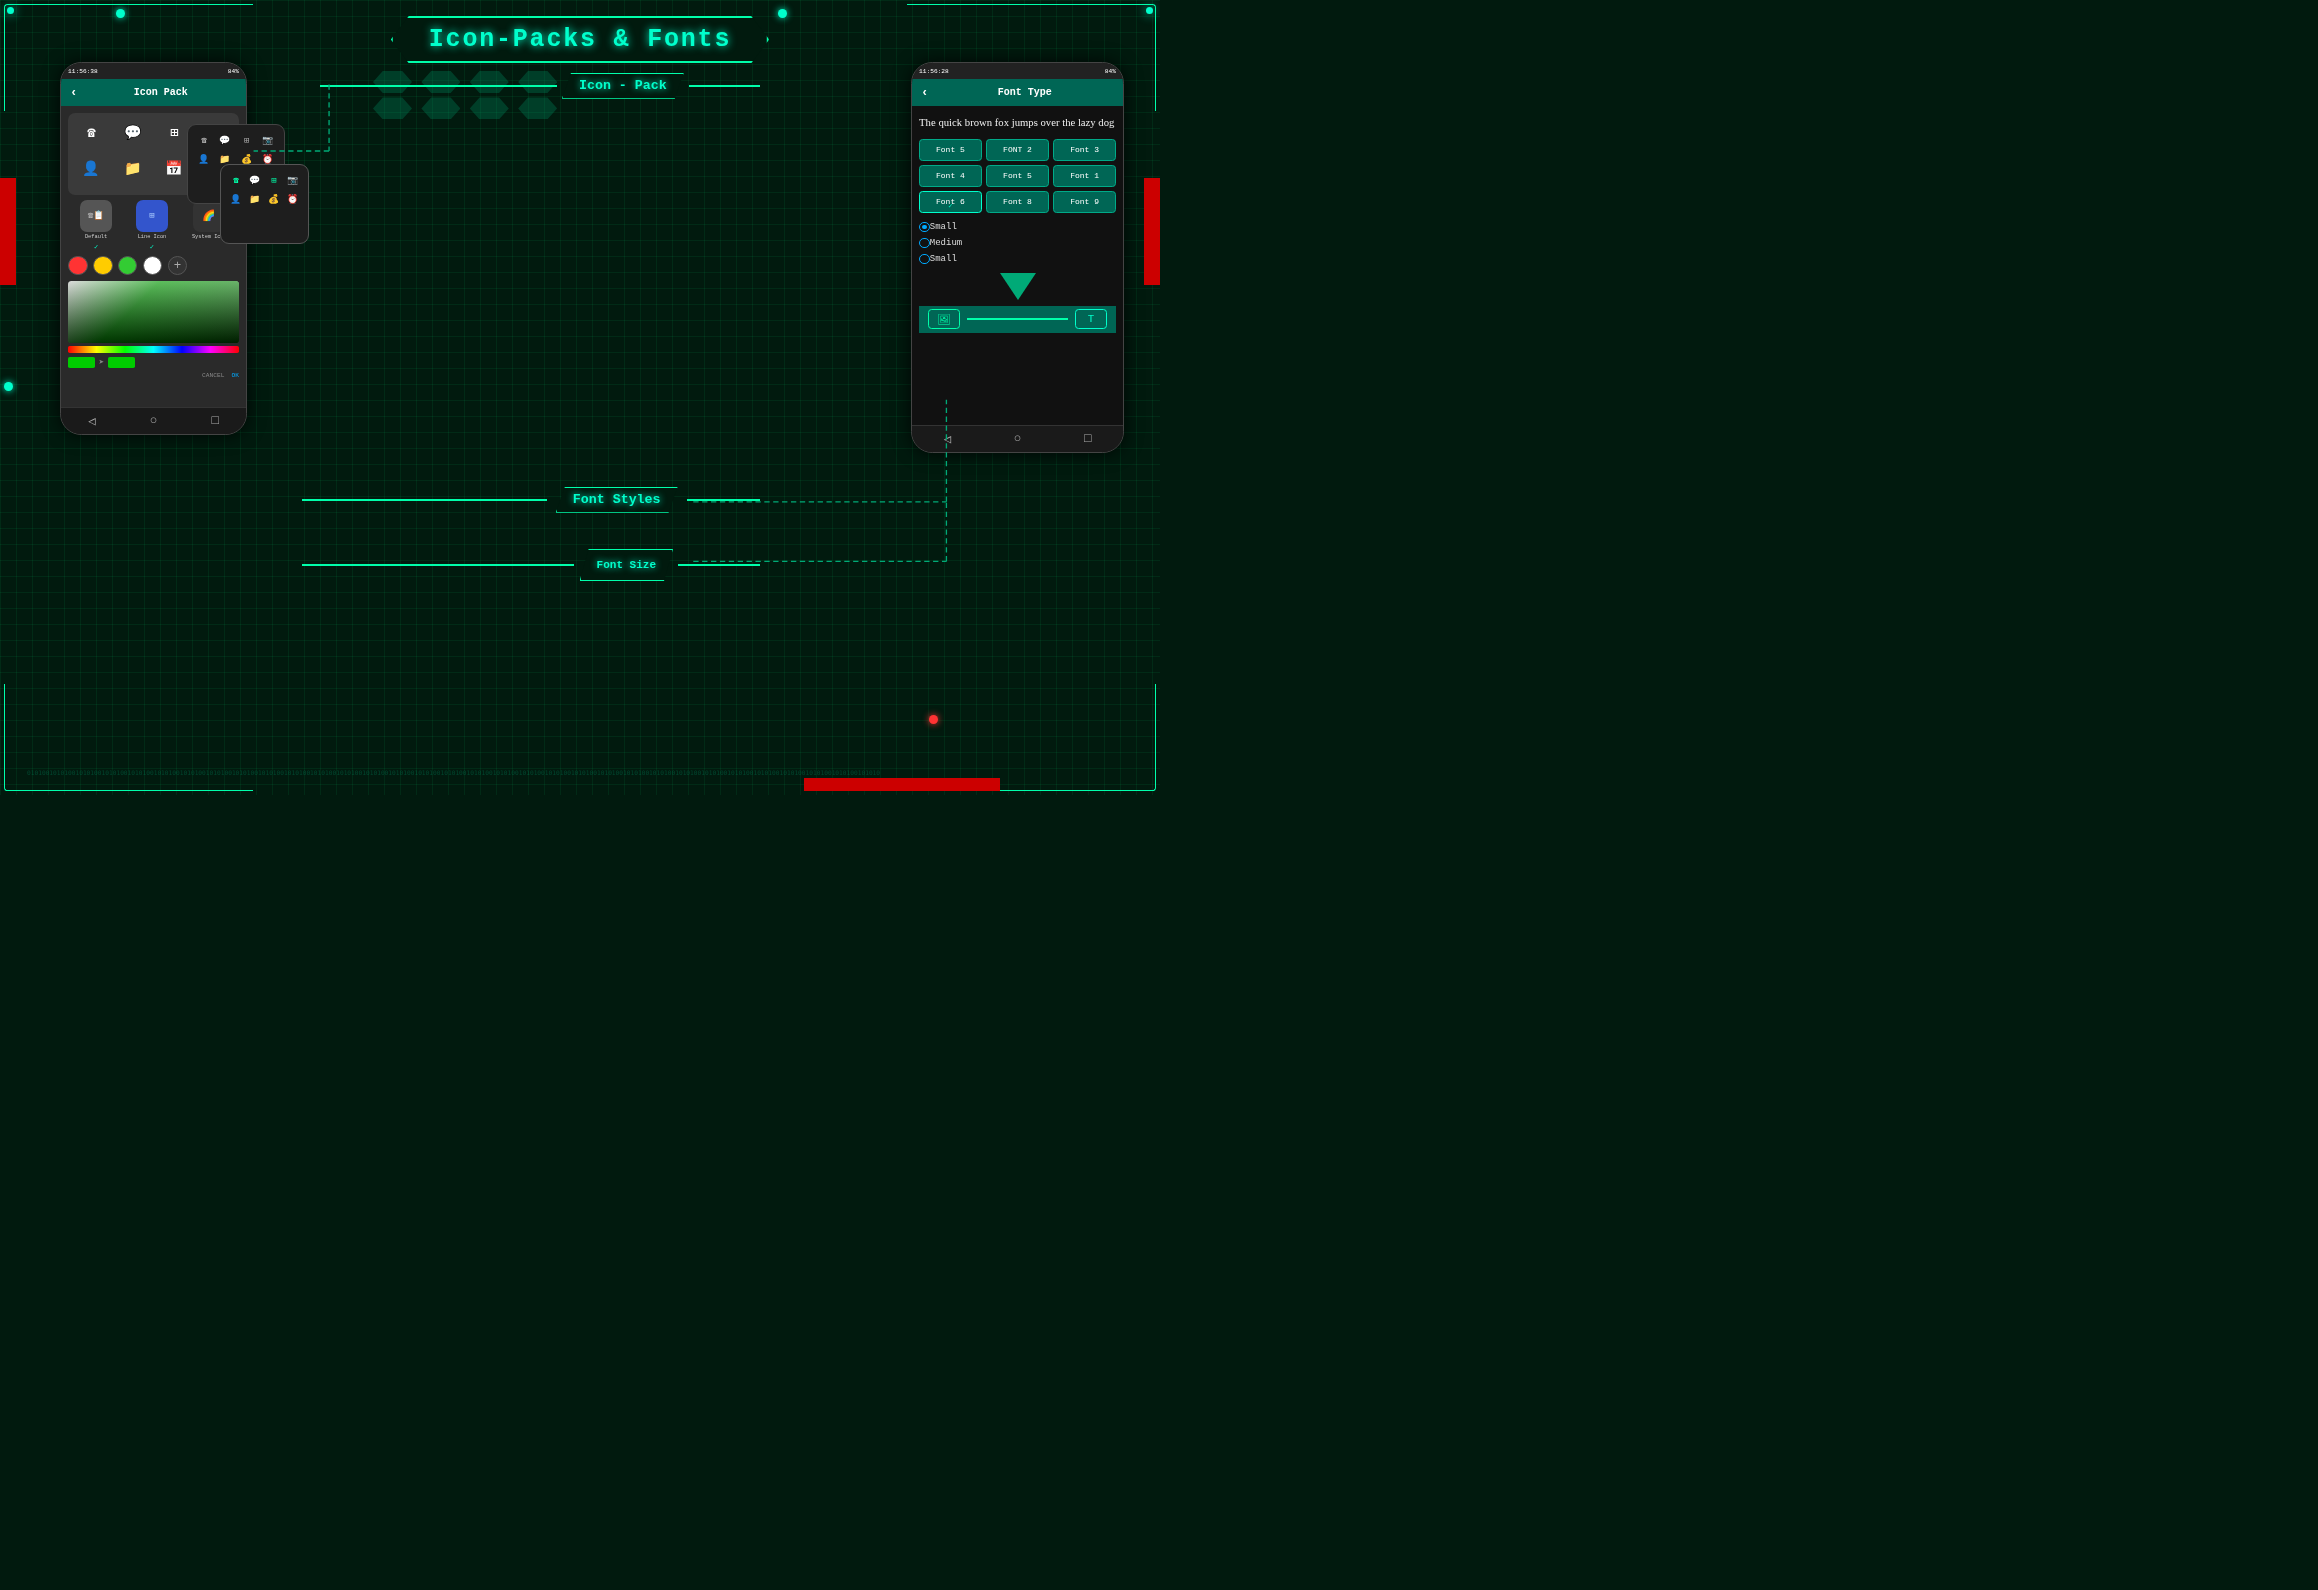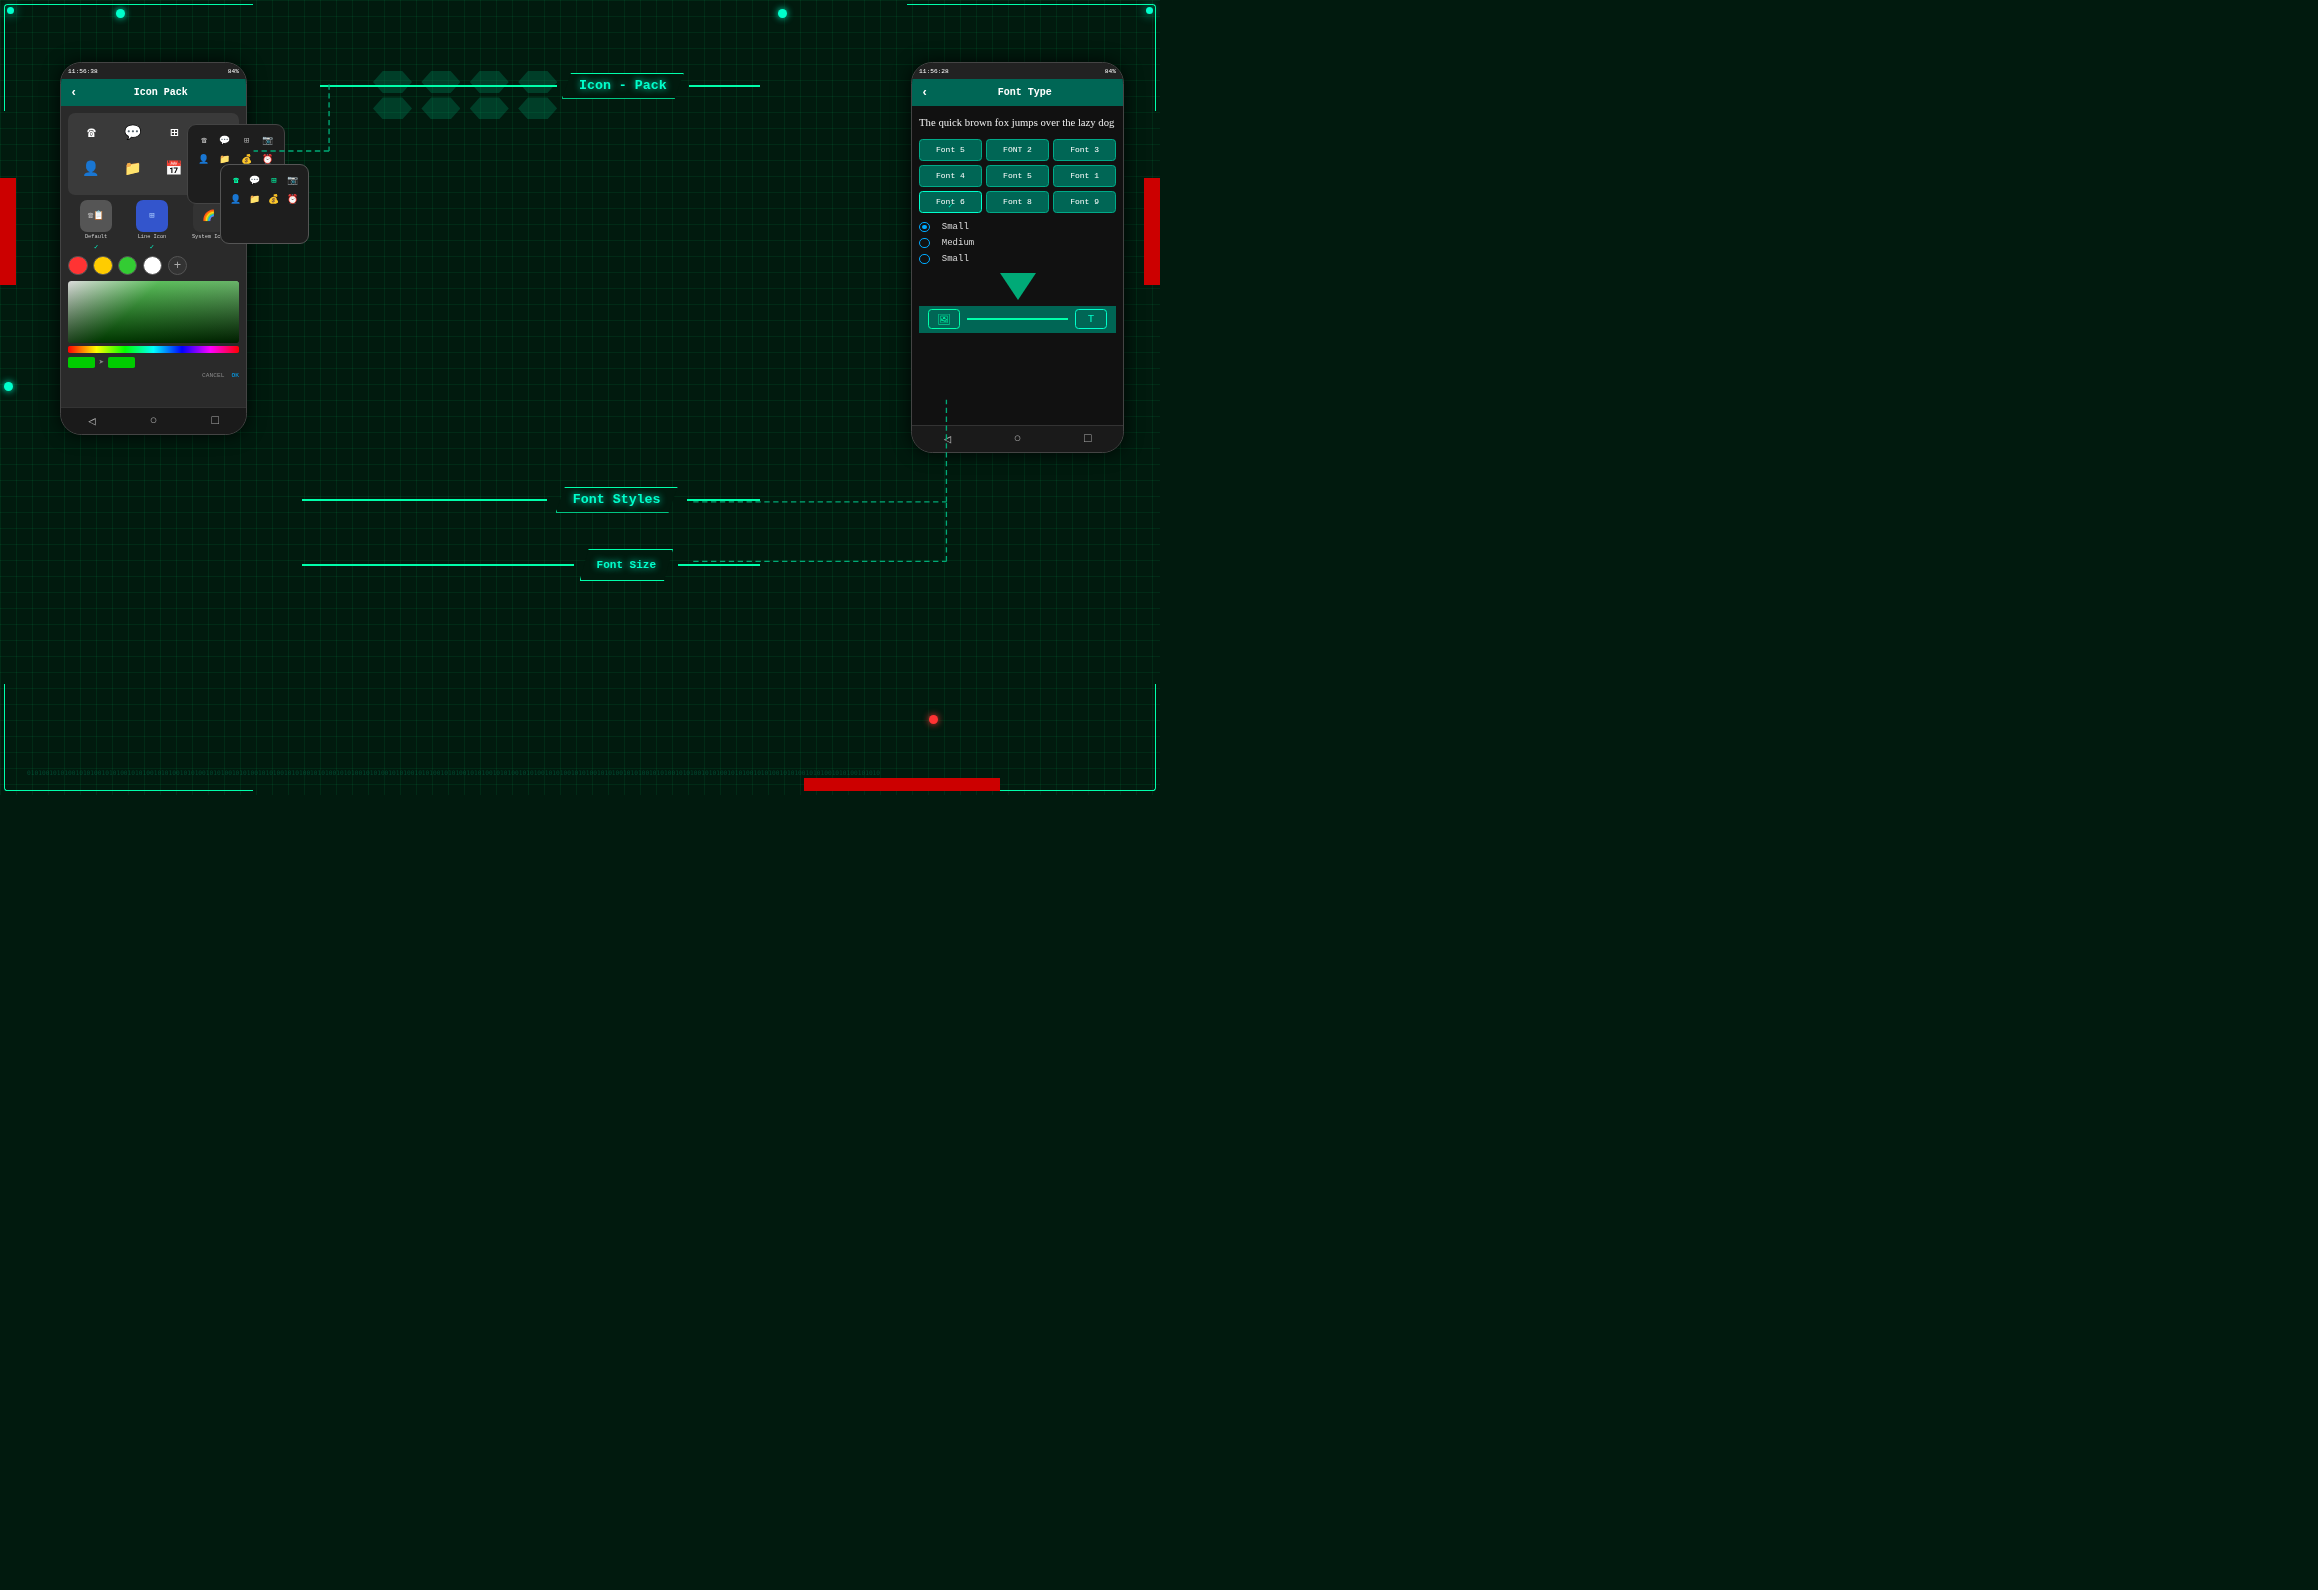--- a/index.html
+++ b/index.html
@@ -433,21 +433,21 @@
       font-size: 7.1px;
     }
 
     .font-size-options {
       margin-bottom: 9px;
     }
 
     .radio-option {
       display: flex;
       align-items: center;
-      gap: 12px;
+      gap: 0;
       margin-bottom: 5.3px;
     }
 
     .radio-circle {
       width: 10.7px;
       height: 10.7px;
       border-radius: 50%;
       border: 1.8px solid #00aaff;
       display: flex;
       align-items: center;
@@ -542,20 +542,23 @@
   <div class="circuit-bl"></div>
   <div class="circuit-br"></div>
 
   <div class="glow-tl"></div>
   <div class="glow-tr"></div>
 
   <div class="red-bar-left"></div>
   <div class="red-bar-right"></div>
   <div class="red-bar-bottom"></div>
 
+  <div class="title-banner">
+    <h1>Icon-Packs &amp; Fonts</h1>
+  </div>
 
   <div class="dot" style="top:9px;left:116px;"></div>
   <div class="dot" style="top:382px;left:4.4px;"></div>
   <div class="dot" style="top:9px;right:373px;"></div>
 
   <div class="red-dot" style="top:133px;left:200px;"></div>
   <div class="red-dot" style="bottom:71px;right:222px;"></div>
 
   <div style="position:absolute;top:71px;left:373px;opacity:0.25;display:grid;grid-template-columns:repeat(4,44px);gap:4.4px;">
     <div style="width:39px;height:22px;background:#00aa77;clip-path:polygon(25% 0%,75% 0%,100% 50%,75% 100%,25% 100%,0% 50%);"></div>

